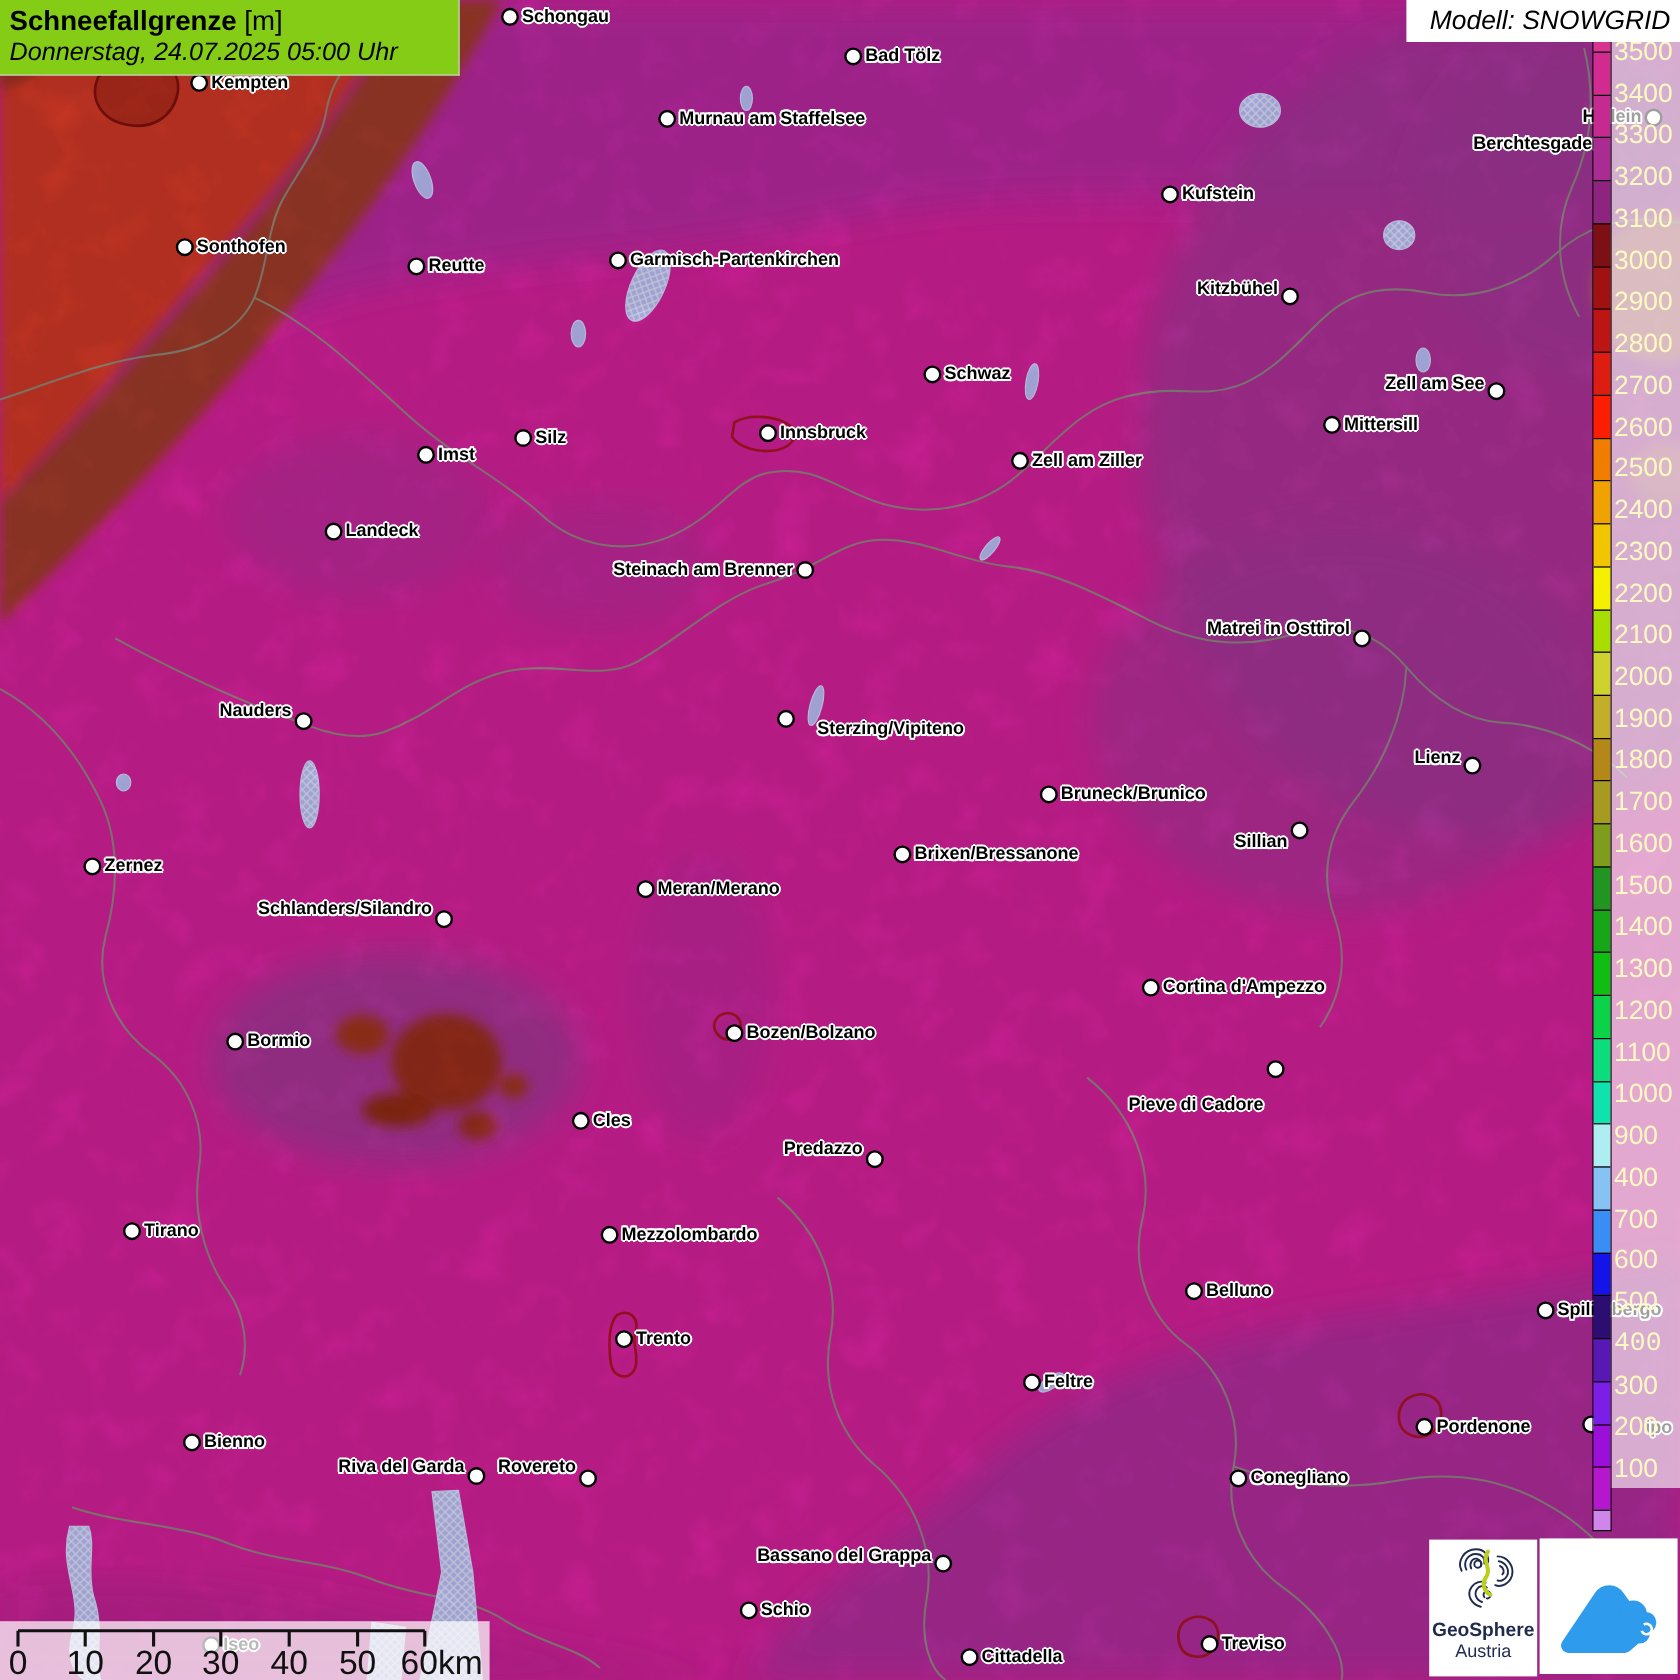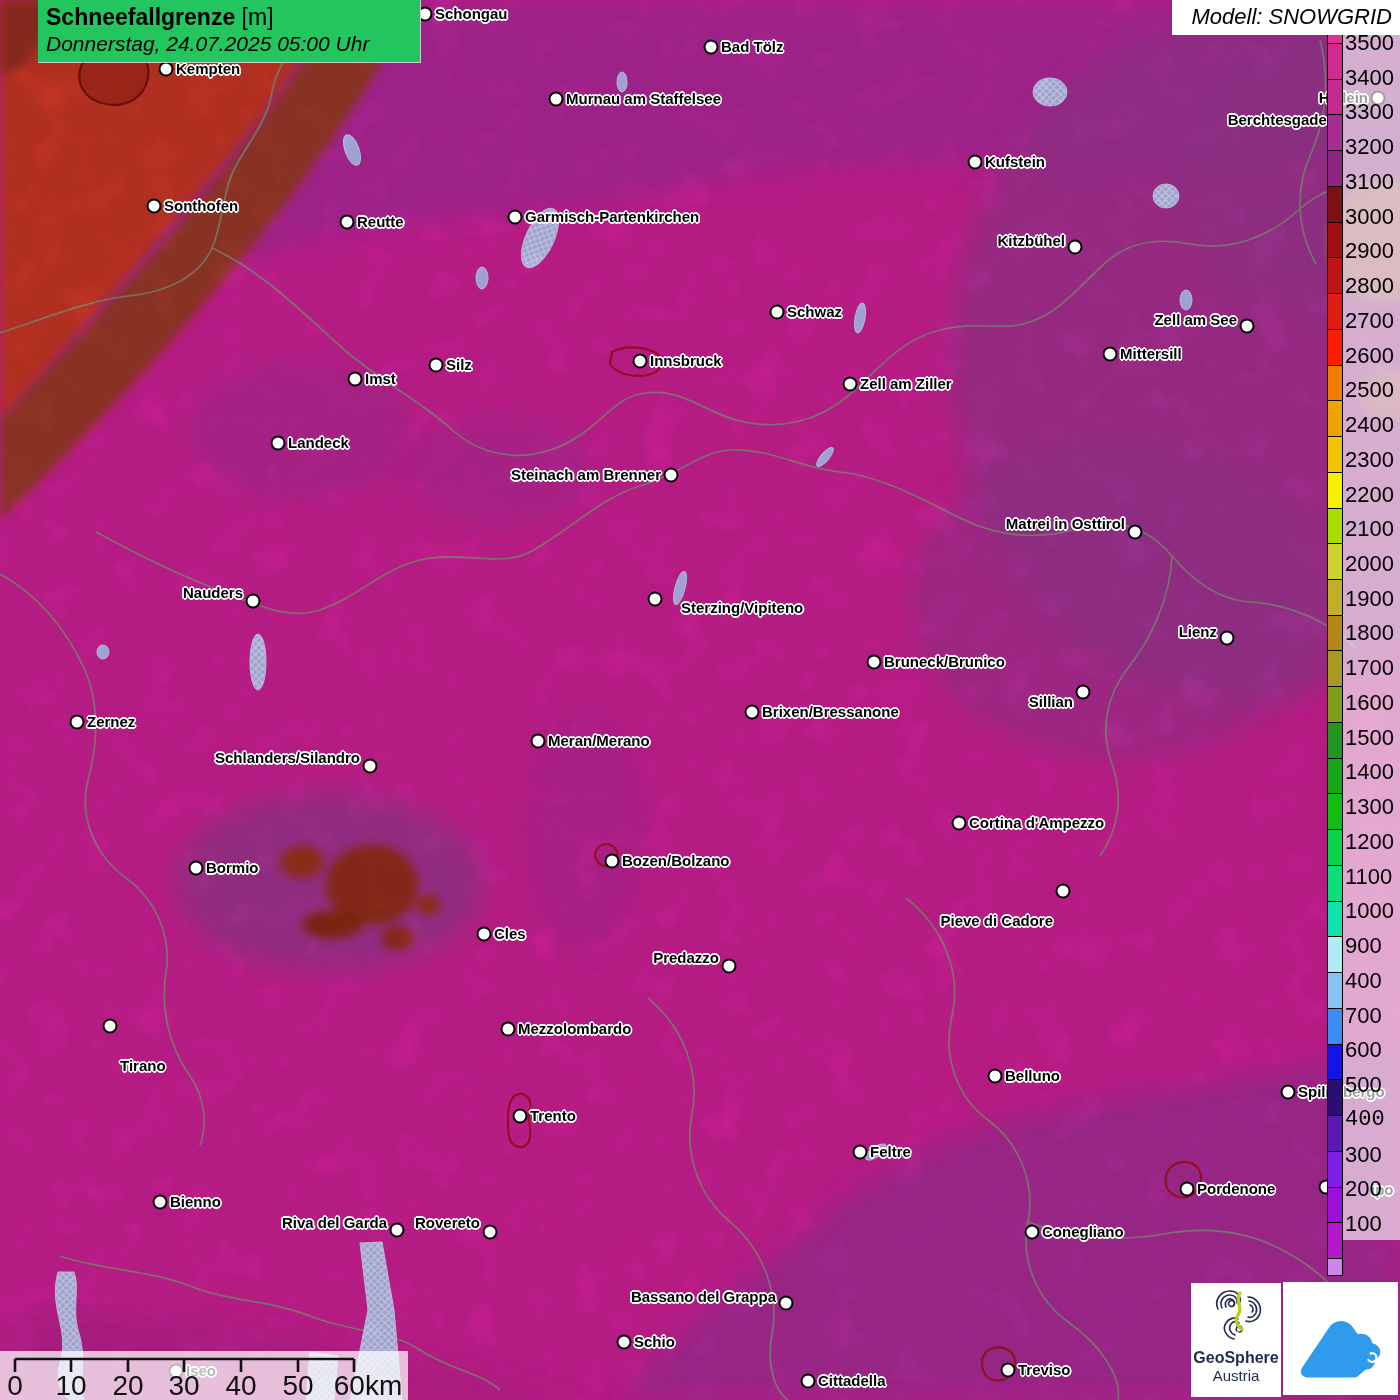--- a/index.html
+++ b/index.html
@@ -16,25 +16,25 @@
        border-radius:50%;transform:translate(-50%,-50%);}
   .clabel{position:absolute;font-size:15px;font-weight:bold;color:#000;white-space:nowrap;
       text-shadow:1.6px 0 0 #fff,-1.6px 0 0 #fff,0 1.6px 0 #fff,0 -1.6px 0 #fff,
                   1.1px 1.1px 0 #fff,-1.1px -1.1px 0 #fff,1.1px -1.1px 0 #fff,-1.1px 1.1px 0 #fff;}
   
   .cb-panel{position:absolute;left:1342px;top:32px;width:58px;height:1208px;
             background:rgba(255,255,255,0.62);z-index:2;}
   .cb-bar{position:absolute;left:1327px;top:32px;width:14px;border:1.5px solid #000;z-index:3;}
   .cb-seg{width:14px;border-top:1px solid #000;}
   .cb-seg:first-child{border-top:none;}
-  .cb-label{position:absolute;left:1345px;width:54px;font-size:22px;color:#000000;z-index:3;
+  .cb-label{position:absolute;left:1345px;width:54px;font-size:22px;color:#fef9c3;z-index:3;
             line-height:26px;}
   
-  .title-box{position:absolute;left:0;top:0;width:383px;height:63px;background:#22c55e;
-             z-index:4;padding:4px 0 0 8px;box-sizing:border-box;border-right:1px solid #ccc;border-bottom:1px solid #ccc;margin-left:38px;}
+  .title-box{position:absolute;left:0;top:0;width:383px;height:63px;background:#84cc16;
+             z-index:4;padding:4px 0 0 8px;box-sizing:border-box;border-right:1px solid #ccc;border-bottom:1px solid #ccc;}
   .title-line1{font-size:23px;color:#000;}
   .title-line1 b{font-weight:bold;}
   .title-line2{font-size:21px;font-style:italic;color:#000;margin-top:1px;}
   .model-box{position:absolute;right:0;top:0;width:228px;height:35px;background:#fff;z-index:4;
              font-size:22px;font-style:italic;color:#000;text-align:right;
              padding:4px 8px 0 0;box-sizing:border-box;}
   .scalebar{position:absolute;left:0;top:1351px;width:408px;height:49px;
             background:rgba(255,255,255,0.72);z-index:2;}
   .logo-geo{position:absolute;left:1191px;top:1283px;width:90px;height:114px;background:#fff;
             z-index:4;text-align:center;}
@@ -207,21 +207,21 @@
       <div class="clabel" style="top: 852px; left: 622px;">Bozen/Bolzano</div>
       <div class="dot" style="left: 196px; top: 868px;"></div>
       <div class="clabel" style="top: 859px; left: 206px;">Bormio</div>
       <div class="dot" style="left: 1063px; top: 891px;"></div>
       <div class="clabel" style="top: 912px; right: 347px;">Pieve di Cadore</div>
       <div class="dot" style="left: 484px; top: 934px;"></div>
       <div class="clabel" style="top: 925px; left: 494px;">Cles</div>
       <div class="dot" style="left: 729px; top: 966px;"></div>
       <div class="clabel" style="top: 949px; right: 681px;">Predazzo</div>
       <div class="dot" style="left: 110px; top: 1026px;"></div>
-      <div class="clabel" style="top: 1017px; left: 120px; margin-top: 40px;">Tirano</div>
+      <div class="clabel" style="top: 1017px; left: 120px;">Tirano</div>
       <div class="dot" style="left: 508px; top: 1029px;"></div>
       <div class="clabel" style="top: 1020px; left: 518px;">Mezzolombardo</div>
       <div class="dot" style="left: 995px; top: 1076px;"></div>
       <div class="clabel" style="top: 1067px; left: 1005px;">Belluno</div>
       <div class="dot" style="left: 1288px; top: 1092px;"></div>
       <div class="clabel" style="top: 1083px; left: 1298px;">Spilimbergo</div>
       <div class="dot" style="left: 520px; top: 1116px;"></div>
       <div class="clabel" style="top: 1107px; left: 530px;">Trento</div>
       <div class="dot" style="left: 860px; top: 1152px;"></div>
       <div class="clabel" style="top: 1143px; left: 870px;">Feltre</div>

